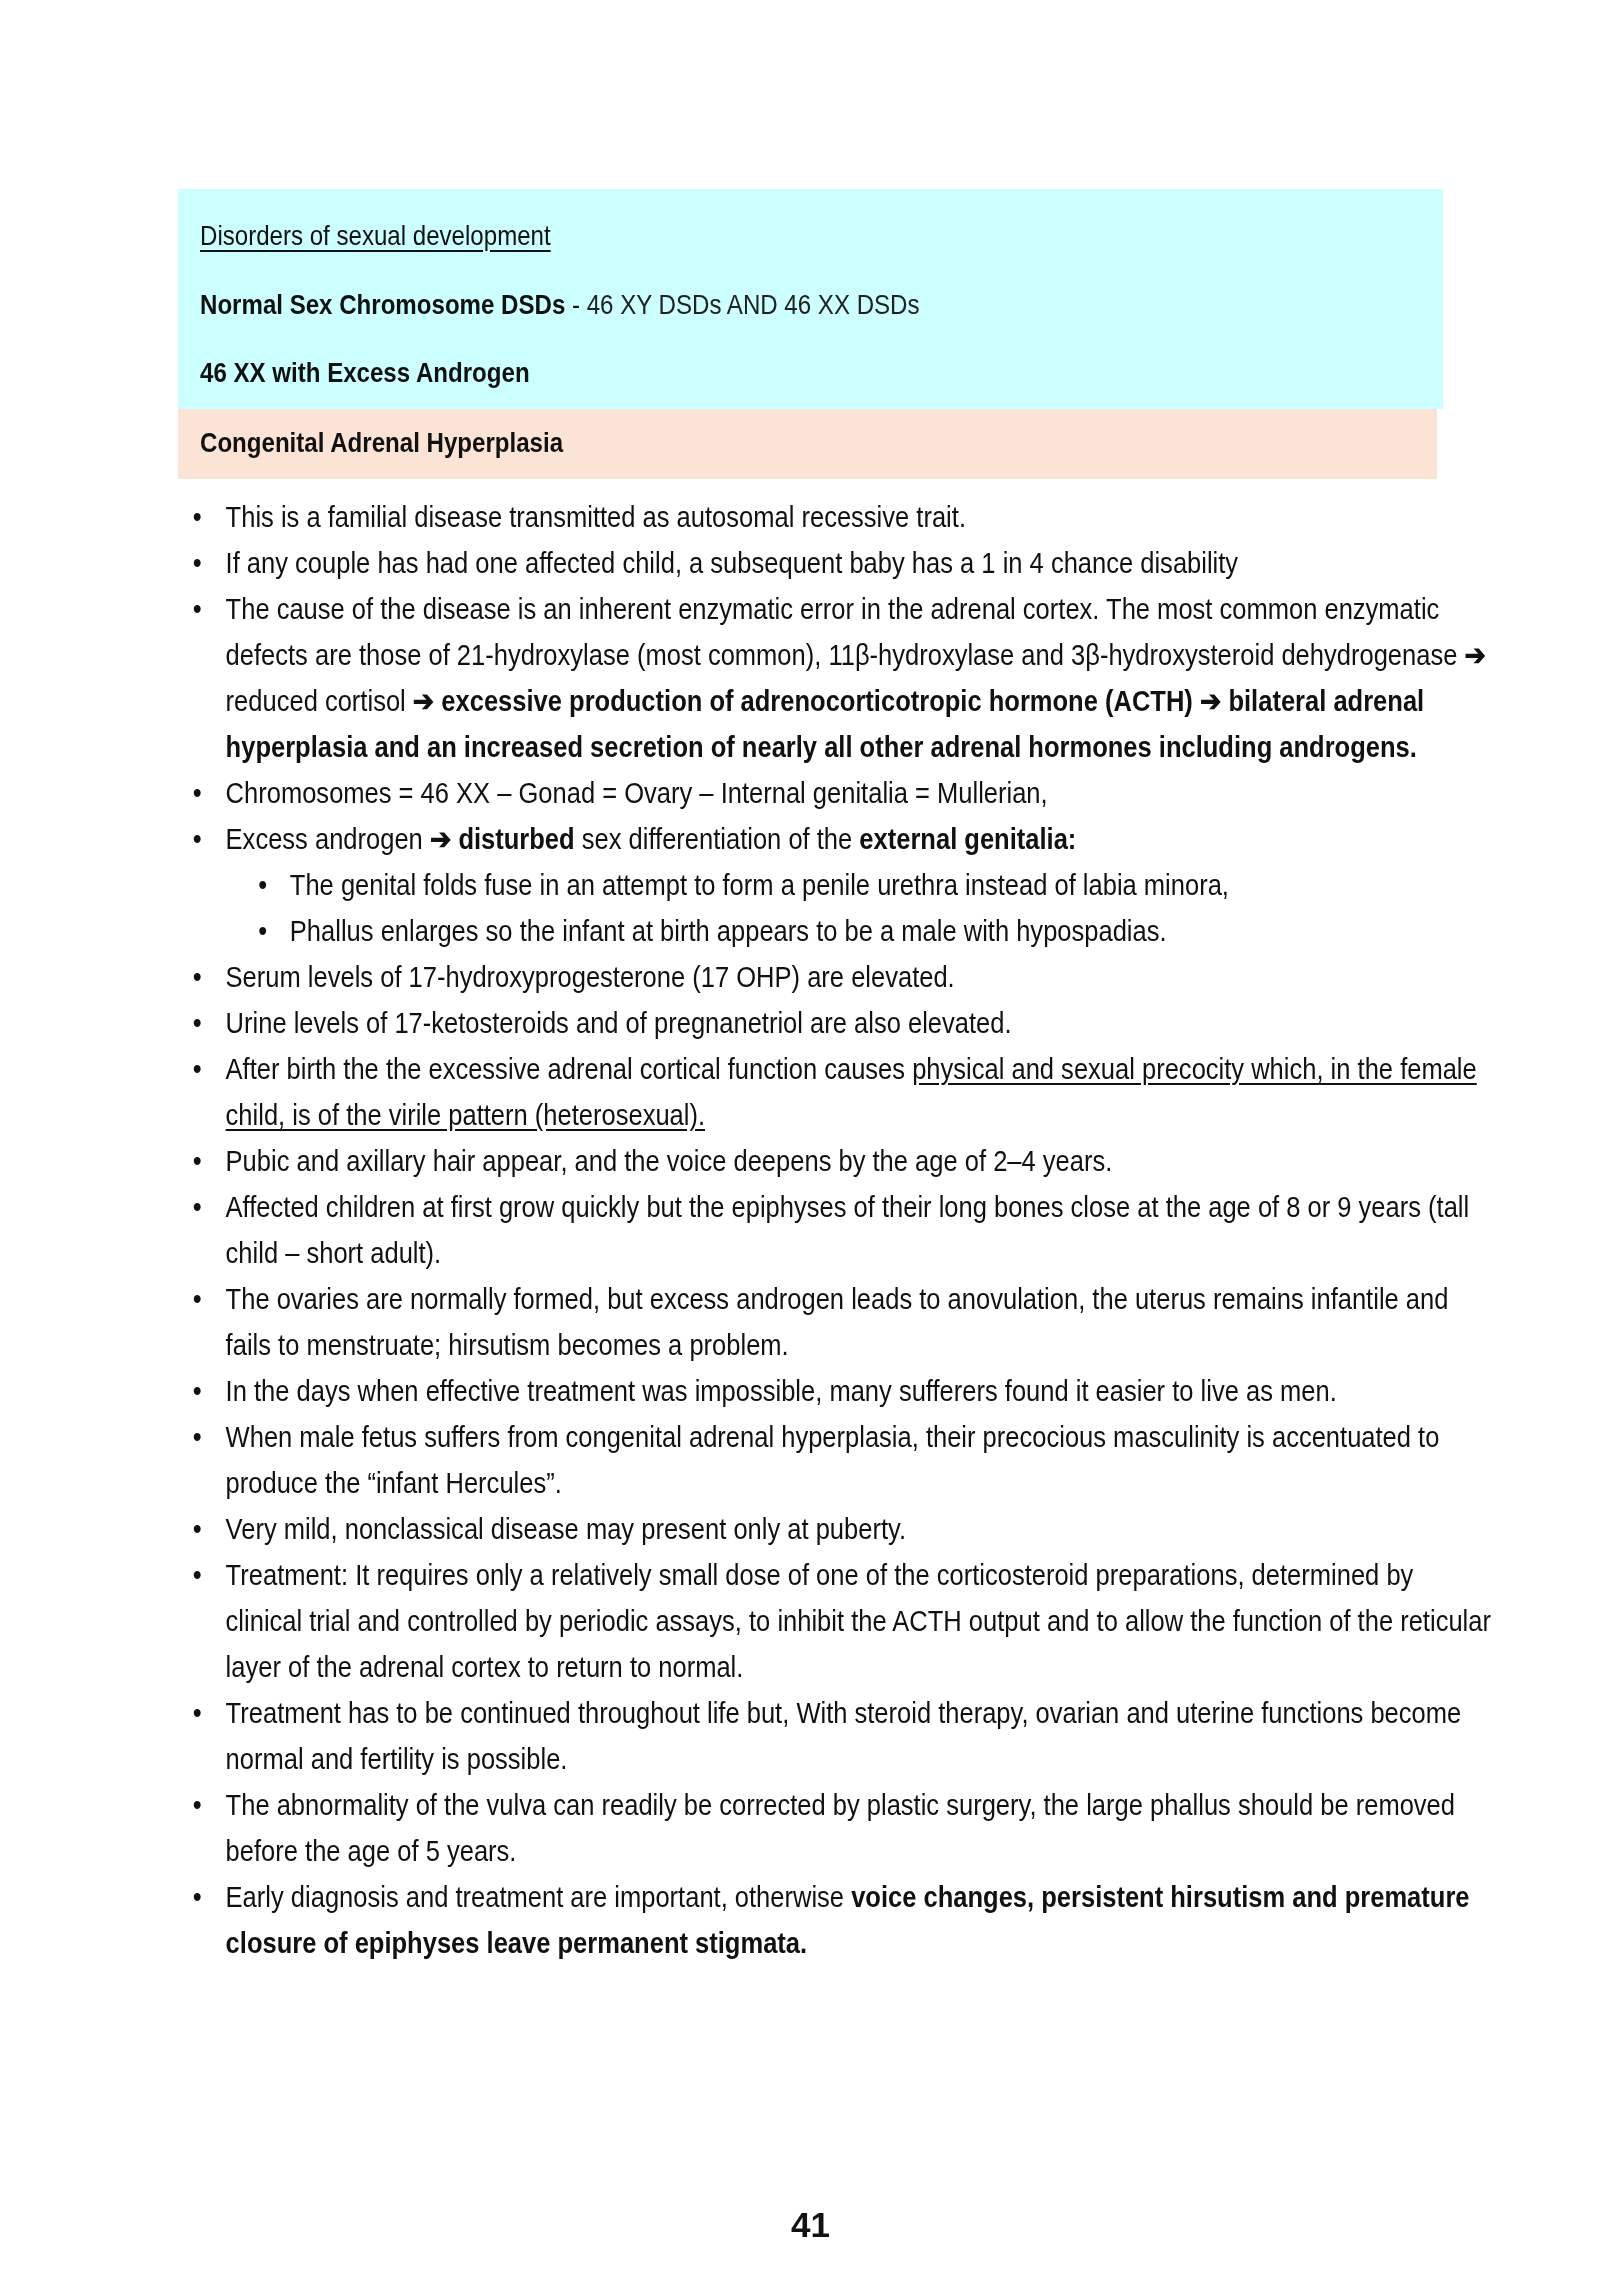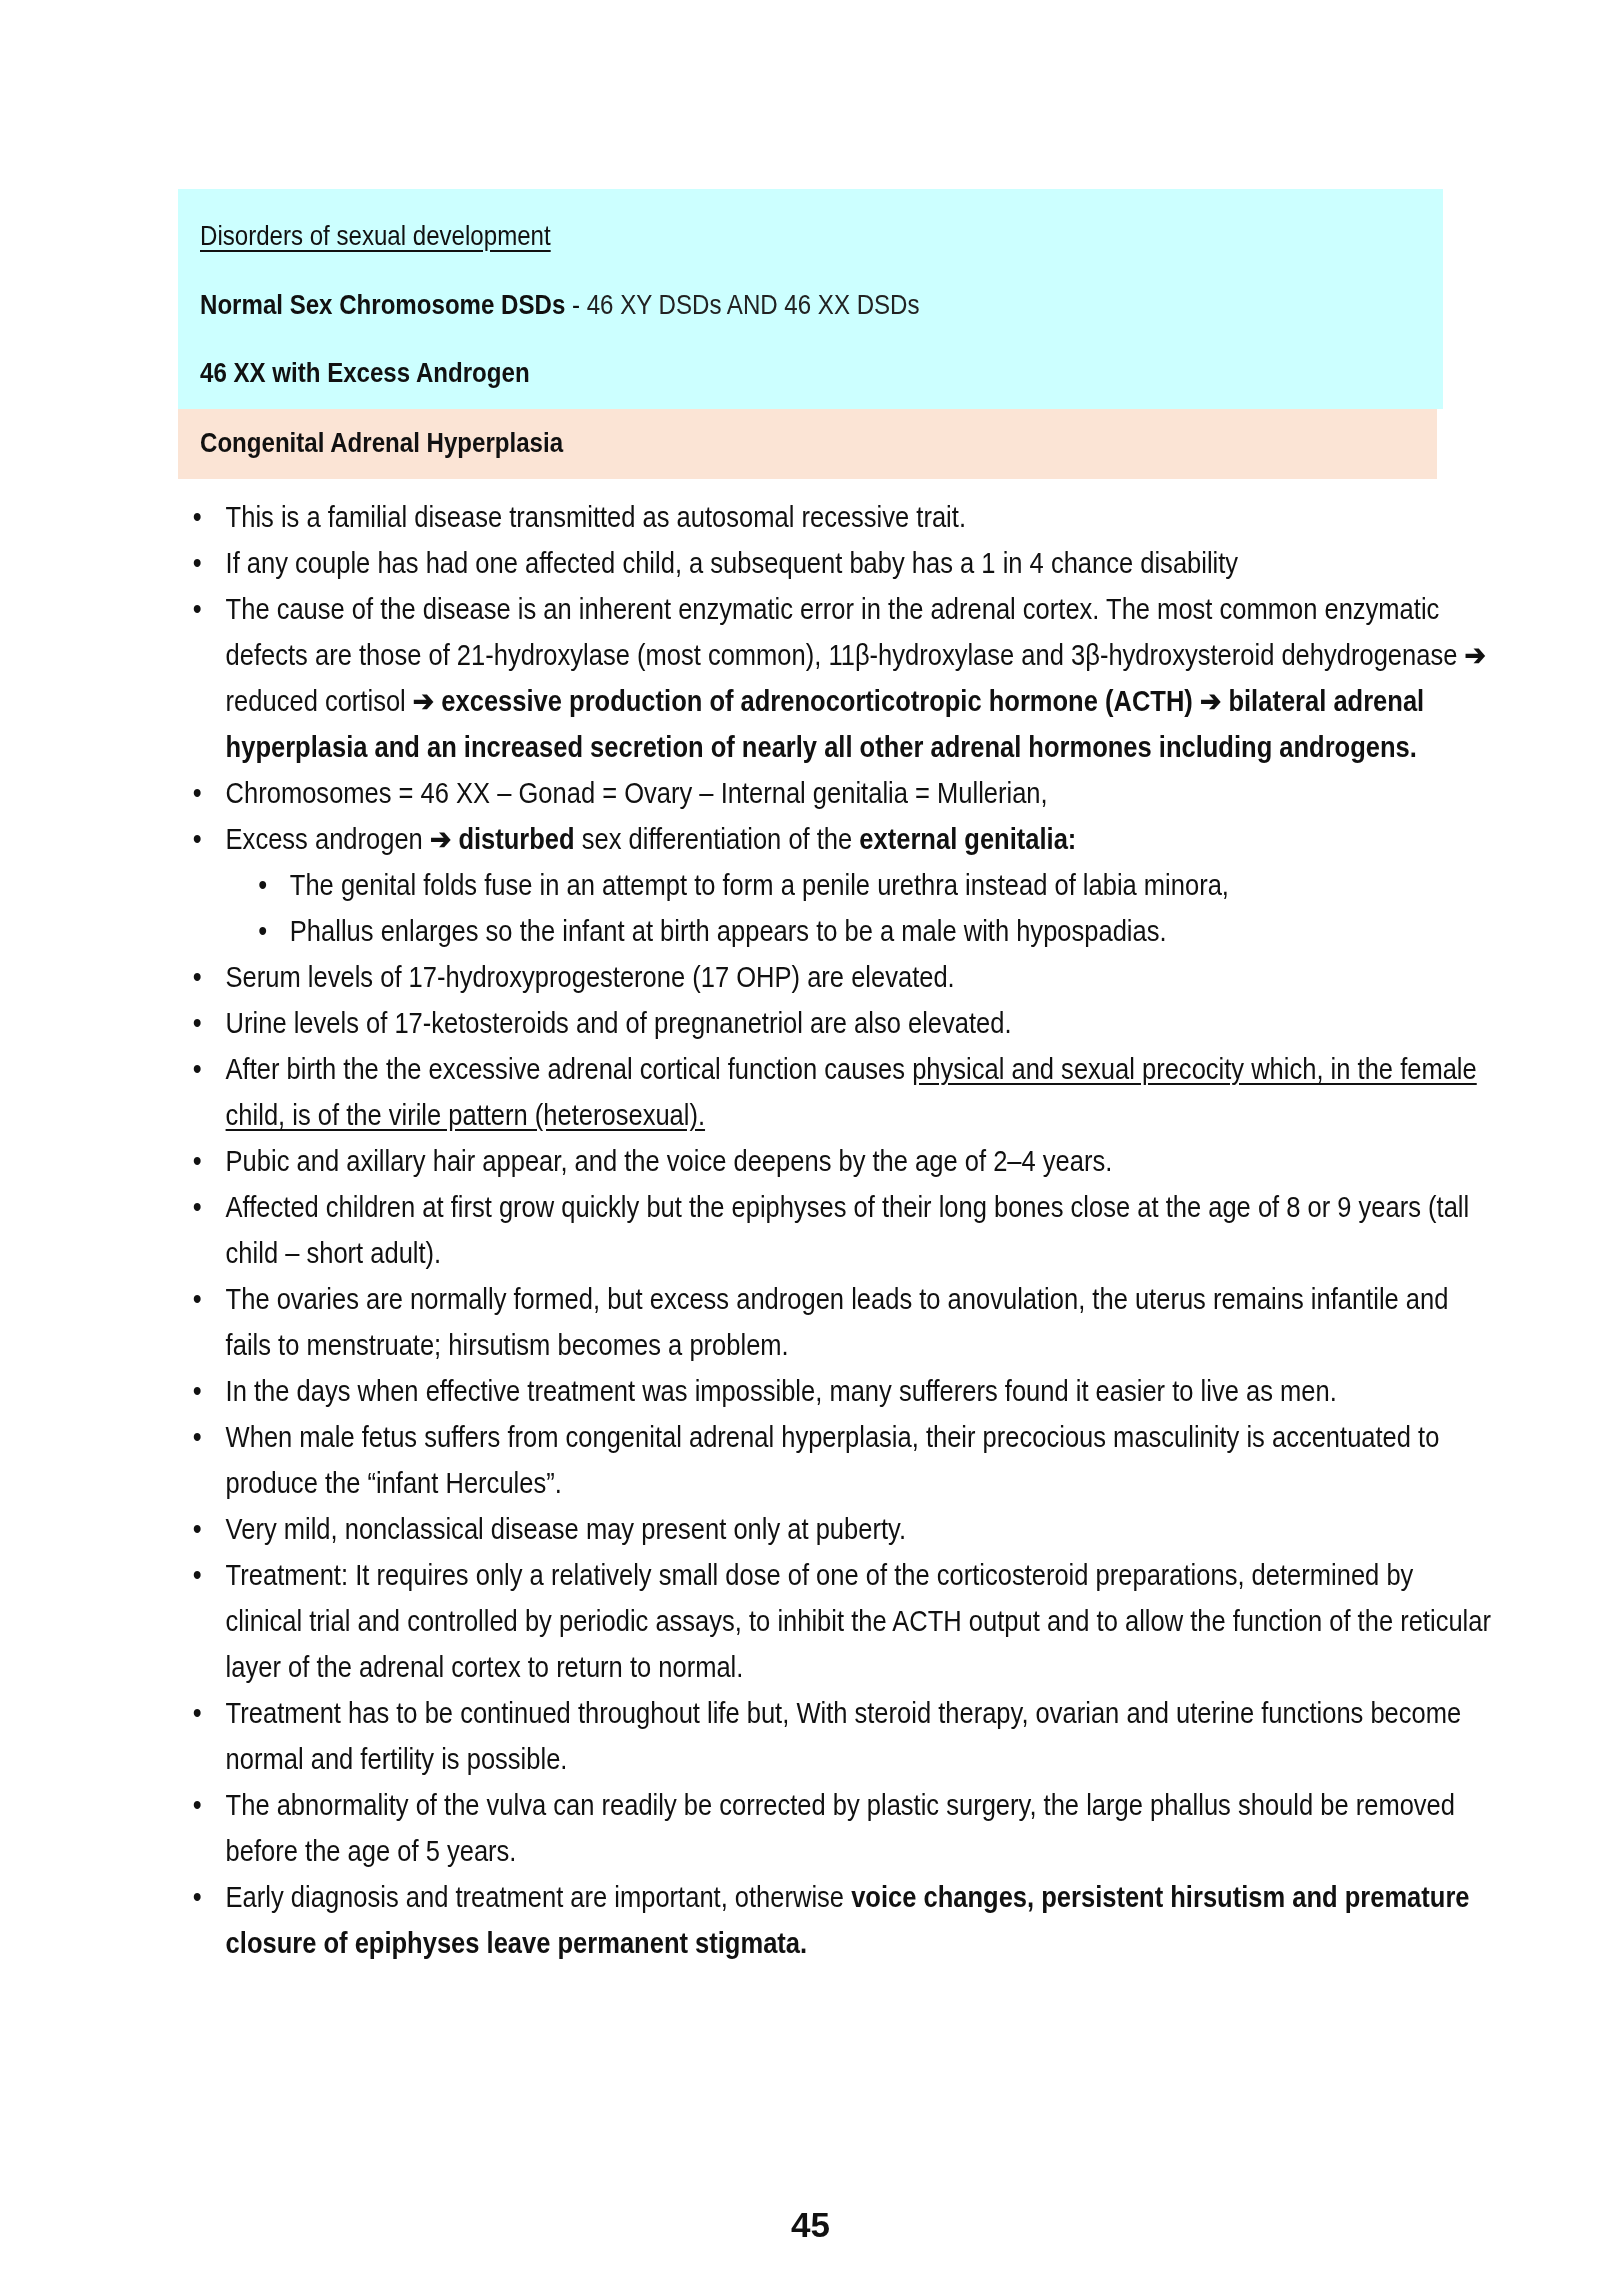--- a/index.html
+++ b/index.html
@@ -59,15 +59,15 @@
     <div class="item"><span class="bullet">•</span><span>The ovaries are normally formed, but excess androgen leads to anovulation, the uterus remains infantile and fails to menstruate; hirsutism becomes a problem.</span></div>
     <div class="item"><span class="bullet">•</span><span>In the days when effective treatment was impossible, many sufferers found it easier to live as men.</span></div>
     <div class="item"><span class="bullet">•</span><span>When male fetus suffers from congenital adrenal hyperplasia, their precocious masculinity is accentuated to produce the “infant Hercules”.</span></div>
     <div class="item"><span class="bullet">•</span><span>Very mild, nonclassical disease may present only at puberty.</span></div>
     <div class="item"><span class="bullet">•</span><span>Treatment: It requires only a relatively small dose of one of the corticosteroid preparations, determined by clinical trial and controlled by periodic assays, to inhibit the ACTH output and to allow the function of the reticular layer of the adrenal cortex to return to normal.</span></div>
     <div class="item"><span class="bullet">•</span><span>Treatment has to be continued throughout life but, With steroid therapy, ovarian and uterine functions become normal and fertility is possible.</span></div>
     <div class="item"><span class="bullet">•</span><span>The abnormality of the vulva can readily be corrected by plastic surgery, the large phallus should be removed before the age of 5 years.</span></div>
     <div class="item"><span class="bullet">•</span><span>Early diagnosis and treatment are important, otherwise </span><b>voice changes, persistent hirsutism and premature closure of epiphyses leave permanent stigmata.</b></div>
   </div>
 
-  <div class="pagenum">45</div>
+  <div class="pagenum">41</div>
 </div>
 
 
 </body></html>

